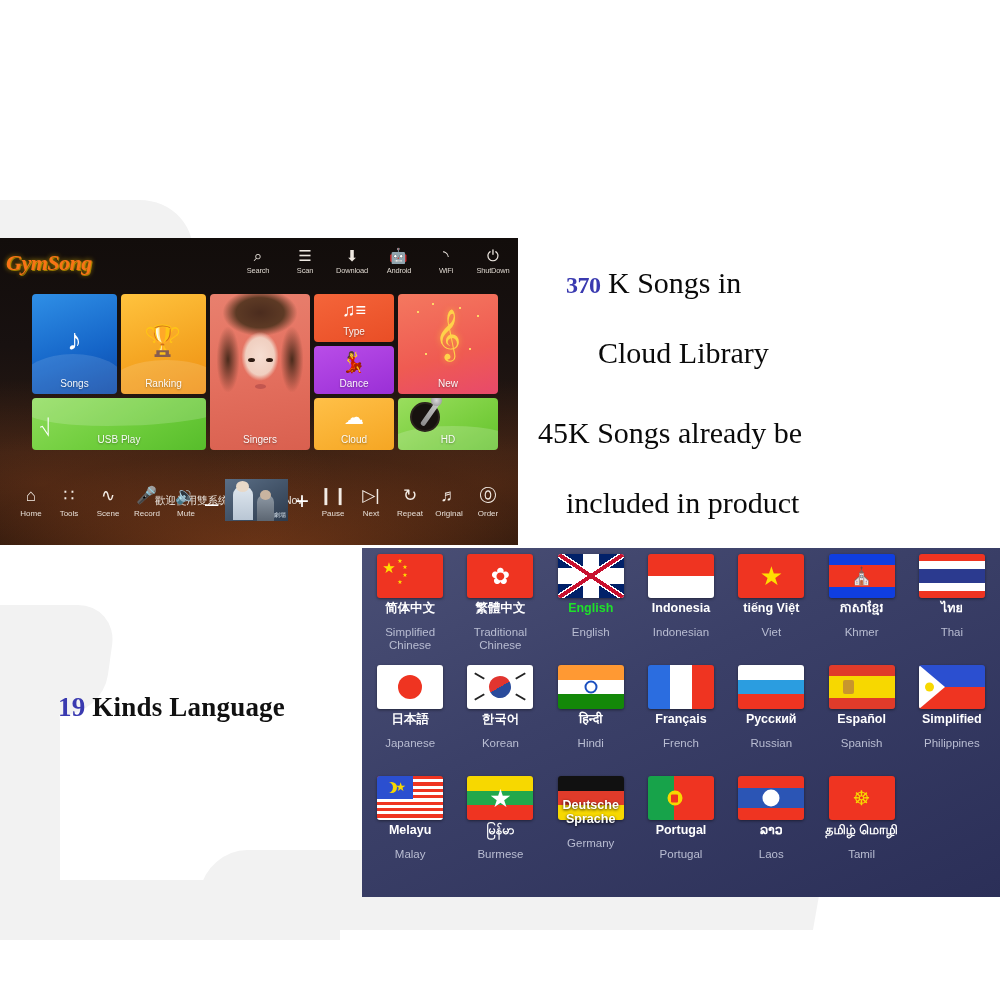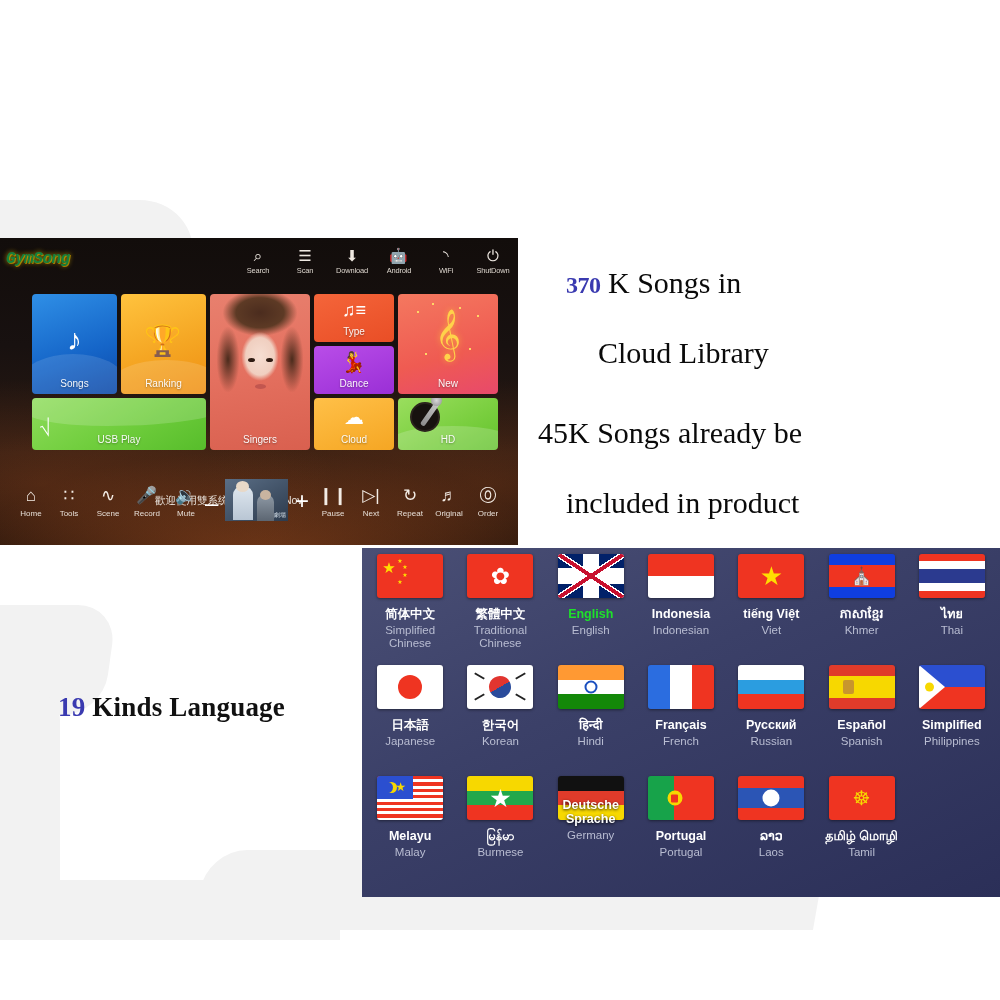--- a/index.html
+++ b/index.html
@@ -41,23 +41,23 @@
       linear-gradient(180deg, #120d0b 0%, #181110 35%, #2a1a12 70%, #130d0a 100%);
   }
 
   
   .kar-header {
     position: absolute; left: 0; top: 0; width: 518px; height: 50px;
     display: flex; align-items: center;
   }
   .brand {
     position: absolute; left: 6px; top: 12px;
-    font-family: Liberation Mono, monospace;
-    font-style: italic; font-weight: bold; font-size: 16px;
-    color: #15803d;
+    font-family: Liberation Serif, serif;
+    font-style: italic; font-weight: bold; font-size: 22px;
+    color: #f97316;
     letter-spacing: -0.5px;
     text-shadow: 0 0 5px rgba(250,200,0,.75), 1px 1px 0 #8a6b00;
   }
   .welcome {
     position: absolute; left: 155px; top: 256px;
     font-size: 10.5px; color: #e8e2db; white-space: nowrap;
   }
   .hdr-icons {
     position: absolute; right: 8px; top: 9px;
     display: flex; gap: 13px; align-items: flex-start;
@@ -196,26 +196,26 @@
     position:absolute; left:3px; top:6px; width:632px;
     display:grid; grid-template-columns: repeat(7, 1fr); grid-auto-rows: 111px;
   }
   .lang { display:flex; flex-direction:column; align-items:center; cursor:pointer; }
   .flag {
     width:66px; height:44px; border-radius:3px; overflow:hidden;
     position:relative; box-shadow:0 1px 3px rgba(0,0,0,.45);
     background:#ccc;
   }
   .lname {
-    margin-top:9px; font-size:12.5px; font-weight:bold; color:#ffffff;
+    margin-top:3px; font-size:12.5px; font-weight:bold; color:#ffffff;
     text-align:center; line-height:1.12; max-width:86px;
   }
   .lname.sel { color:#1ee12a; }
   .lsub {
-    margin-top:3px; font-size:11.5px; color:#b9bdd2; text-align:center; line-height:1.12;
+    margin-top:11px; font-size:11.5px; color:#b9bdd2; text-align:center; line-height:1.12;
   }
   .lname.tight { margin-top:-22px; position:relative; z-index:4;
                  text-shadow:0 1px 3px rgba(0,0,0,.85); }
 
   
   .f-cn { background:#ef3421; }
   .f-cn .s { position:absolute; color:#ffde00; line-height:1; }
   .f-cn .big { left:5px; top:6px; font-size:15px; }
   .f-cn .s1 { left:20px; top:4px; font-size:6px; }
   .f-cn .s2 { left:25px; top:10px; font-size:6px; }

